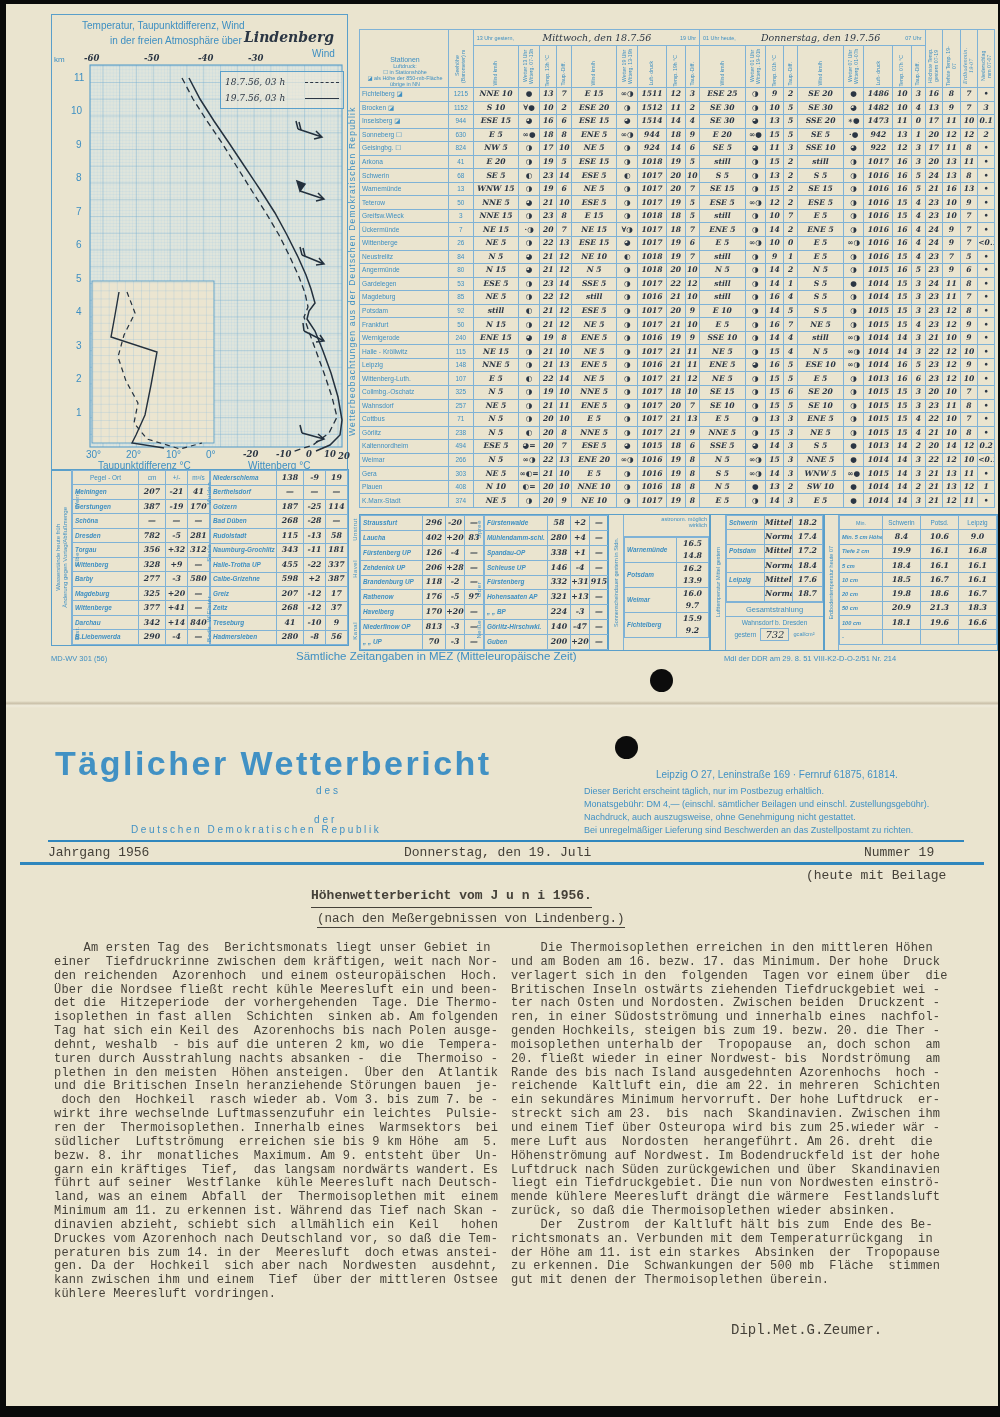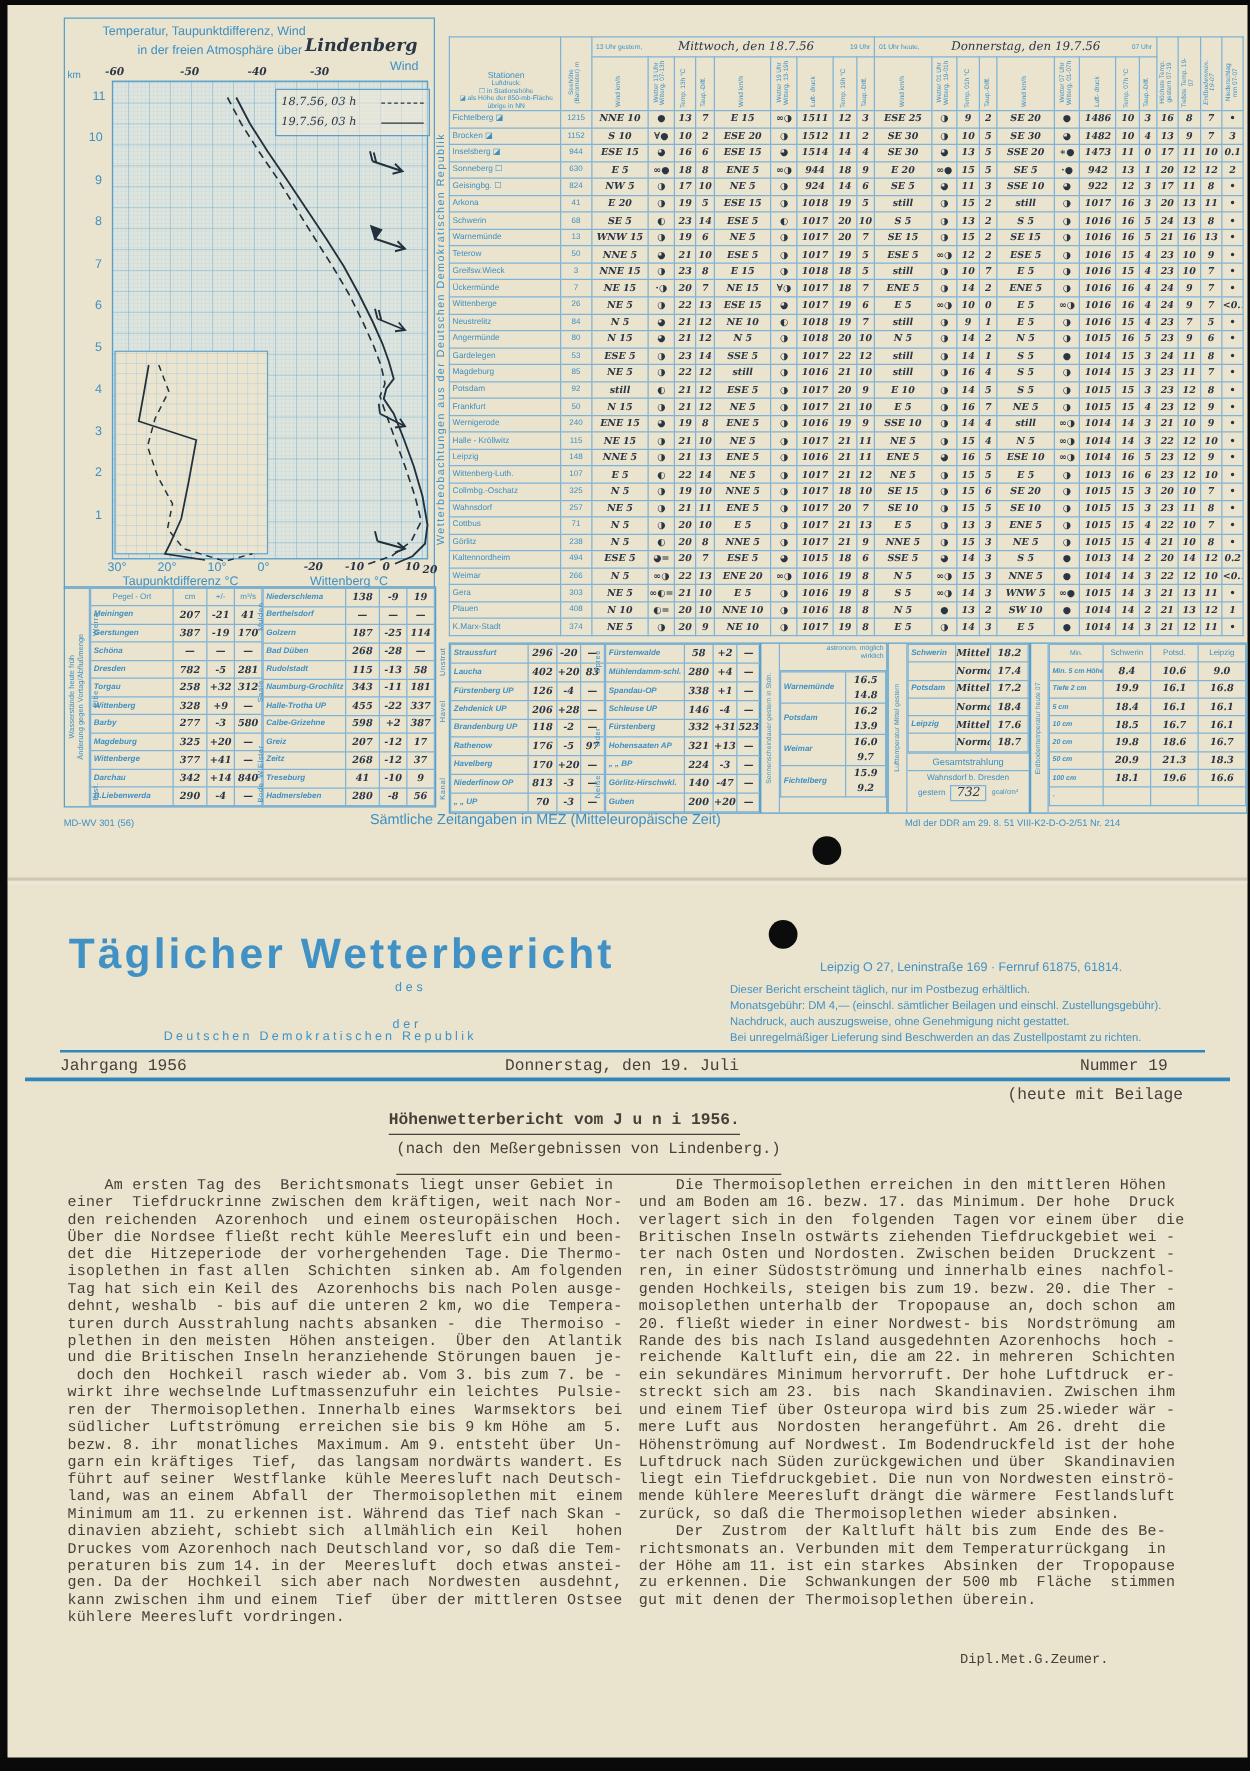--- a/index.html
+++ b/index.html
@@ -1071,21 +1071,21 @@
             <td>—</td>
           </tr>
           <tr>
             <td>Dresden</td>
             <td>782</td>
             <td>-5</td>
             <td>281</td>
           </tr>
           <tr>
             <td>Torgau</td>
-            <td>258</td>
+            <td>356</td>
             <td>+32</td>
             <td>312</td>
           </tr>
           <tr>
             <td>Wittenberg</td>
             <td>328</td>
             <td>+9</td>
             <td>—</td>
           </tr>
           <tr>
@@ -1305,21 +1305,21 @@
           <tr>
             <td>Schleuse UP</td>
             <td>146</td>
             <td>-4</td>
             <td>—</td>
           </tr>
           <tr>
             <td>Fürstenberg</td>
             <td>332</td>
             <td>+31</td>
-            <td>523</td>
+            <td>915</td>
           </tr>
           <tr>
             <td>Hohensaaten AP</td>
             <td>321</td>
             <td>+13</td>
             <td>—</td>
           </tr>
           <tr>
             <td>  „   „  BP</td>
             <td>224</td>
@@ -1539,21 +1539,21 @@
 
   <div class="rule" style="left:42px;top:836px;width:916px;height:2.4px"></div>
 
   <span class="abs tw" style="left:42px;top:841px;font-size:13px">Jahrgang 1956</span>
   <span class="abs tw" style="left:398px;top:841px;font-size:13px">Donnerstag, den 19. Juli</span>
   <span class="abs tw" style="left:858px;top:841px;font-size:13px">Nummer 19</span>
   <div class="rule" style="left:14px;top:858px;width:964px;height:3.2px"></div>
   <span class="abs tw" style="left:800px;top:864px;font-size:13px">(heute mit Beilage</span>
 
   <div class="abs tw" style="left:305px;top:884px;font-size:13px;font-weight:bold;border-bottom:1.4px solid #454139;padding-bottom:4px">Höhenwetterbericht vom  J u n i  1956.</div>
-  <div class="abs tw" style="left:311px;top:908px;font-size:12.5px;border-bottom:1.2px solid #454139;padding-bottom:13px">(nach den Meßergebnissen von Lindenberg.)</div>
+  <div class="abs tw" style="left:311px;top:908px;font-size:12.5px;border-bottom:1.2px solid #454139;padding-bottom:1px">(nach den Meßergebnissen von Lindenberg.)</div>
 
   <div class="bodycol" style="left:48px;top:938px;width:452px">    Am ersten Tag des  Berichtsmonats liegt unser Gebiet in
 einer  Tiefdruckrinne zwischen dem kräftigen, weit nach Nor-
 den reichenden  Azorenhoch  und einem osteuropäischen  Hoch.
 Über die Nordsee fließt recht kühle Meeresluft ein und been-
 det die  Hitzeperiode  der vorhergehenden  Tage. Die Thermo-
 isoplethen in fast allen  Schichten  sinken ab. Am folgenden
 Tag hat sich ein Keil des  Azorenhochs bis nach Polen ausge-
 dehnt, weshalb  - bis auf die unteren 2 km, wo die  Tempera-
 turen durch Ausstrahlung nachts absanken -  die  Thermoiso -
@@ -1592,15 +1592,15 @@
 Höhenströmung auf Nordwest. Im Bodendruckfeld ist der hohe
 Luftdruck nach Süden zurückgewichen und über  Skandinavien
 liegt ein Tiefdruckgebiet. Die nun von Nordwesten einströ-
 mende kühlere Meeresluft drängt die wärmere  Festlandsluft
 zurück, so daß die Thermoisoplethen wieder absinken.
     Der  Zustrom  der Kaltluft hält bis zum  Ende des Be-
 richtsmonats an. Verbunden mit dem Temperaturrückgang  in
 der Höhe am 11. ist ein starkes  Absinken  der  Tropopause
 zu erkennen. Die  Schwankungen der 500 mb  Fläche  stimmen
 gut mit denen der Thermoisoplethen überein.</div>
-  <div class="abs tw" style="left:762px;top:1318px;font-size:11px">Dipl.Met.G.Zeumer.</div>
+  <div class="abs tw" style="left:725px;top:1318px;font-size:14px">Dipl.Met.G.Zeumer.</div>
 
 </div>
 
 </body></html>

